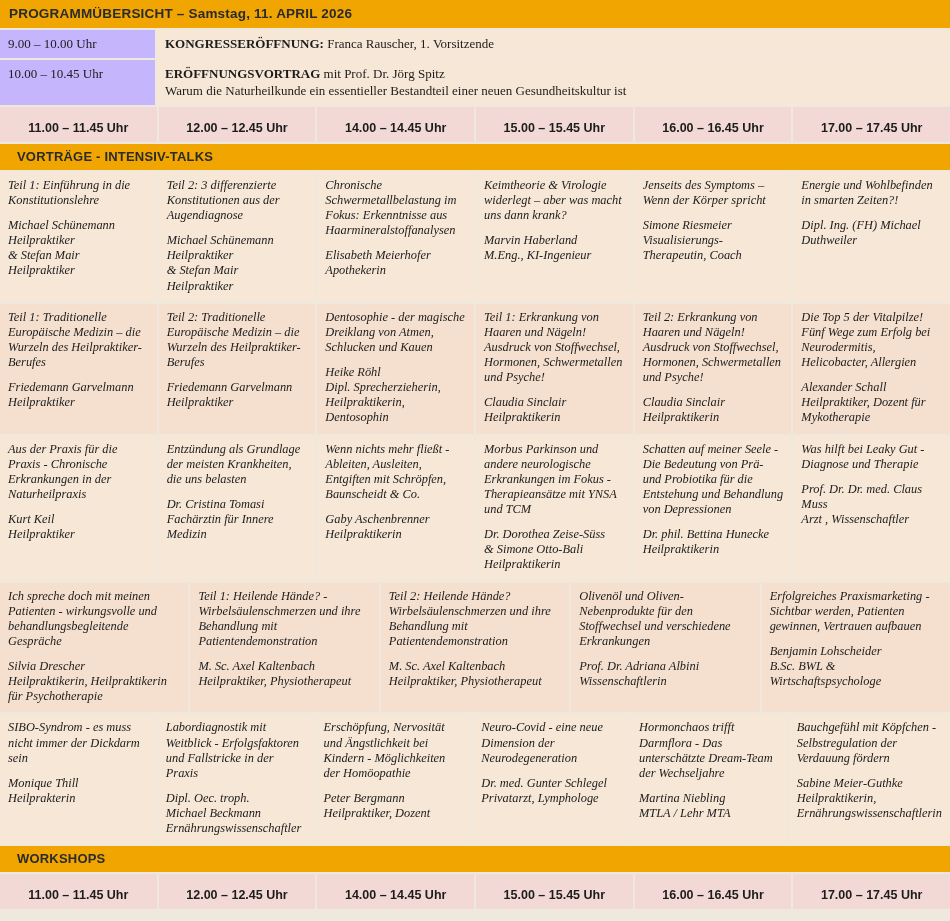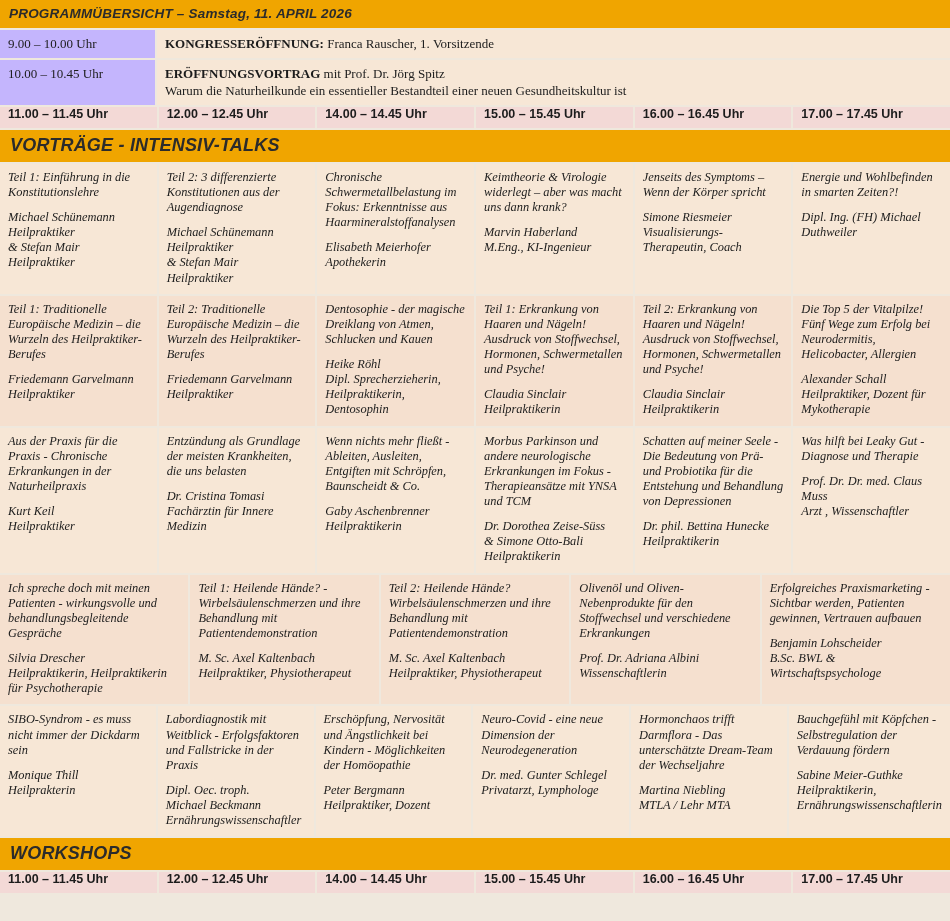--- a/index.html
+++ b/index.html
@@ -14,23 +14,22 @@
   
   .bar{
     background:#f0a500;
     color:#2b2b2b;
     font-family:"Liberation Sans", sans-serif;
     font-weight:bold;
     font-size:13.5px;
     letter-spacing:.2px;
     padding:6px 9px 7px 9px;
     border-bottom:2px solid #efe8dd;
-    font-style:italic;
-  }
-  .bar.small{font-size:18px;padding:5px 9px 6px 10px;}
+  }
+  .bar.small{font-size:13px;padding:5px 9px 6px 17px;}
 
   
   .inforow{display:flex;align-items:stretch;border-bottom:2px solid #efe8dd;}
   .inforow .tcell{
     width:157px;
     flex:0 0 157px;
     background:#c4b5fd;
     padding:6px 8px;
     font-family:"Liberation Serif", serif;
     font-size:13px;
@@ -44,26 +43,27 @@
     font-size:13px;
     box-sizing:border-box;
     line-height:1.25;
   }
   .inforow .ccell b{font-weight:bold;}
 
   
   .timestrip{display:flex;background:#f3d9d6;border-bottom:2px solid #efe8dd;}
   .timestrip .tc{
     flex:1 1 0;
-    padding:0 8px 7px 8px;
+    padding:14px 8px 7px 8px;
     font-family:"Liberation Sans", sans-serif;
     font-weight:bold;
     font-size:12.5px;
     box-sizing:border-box;
     border-right:2px solid #efe8dd;
+    text-align:center;
   }
   .timestrip .tc:last-child{border-right:none;}
 
   
   .grid{display:flex;flex-direction:column;font-style:italic;}
   .grow{display:flex;border-bottom:2px solid #efe8dd;}
   .cell{
     flex:1 1 0;
     background:#f7e7d6;
     box-sizing:border-box;

